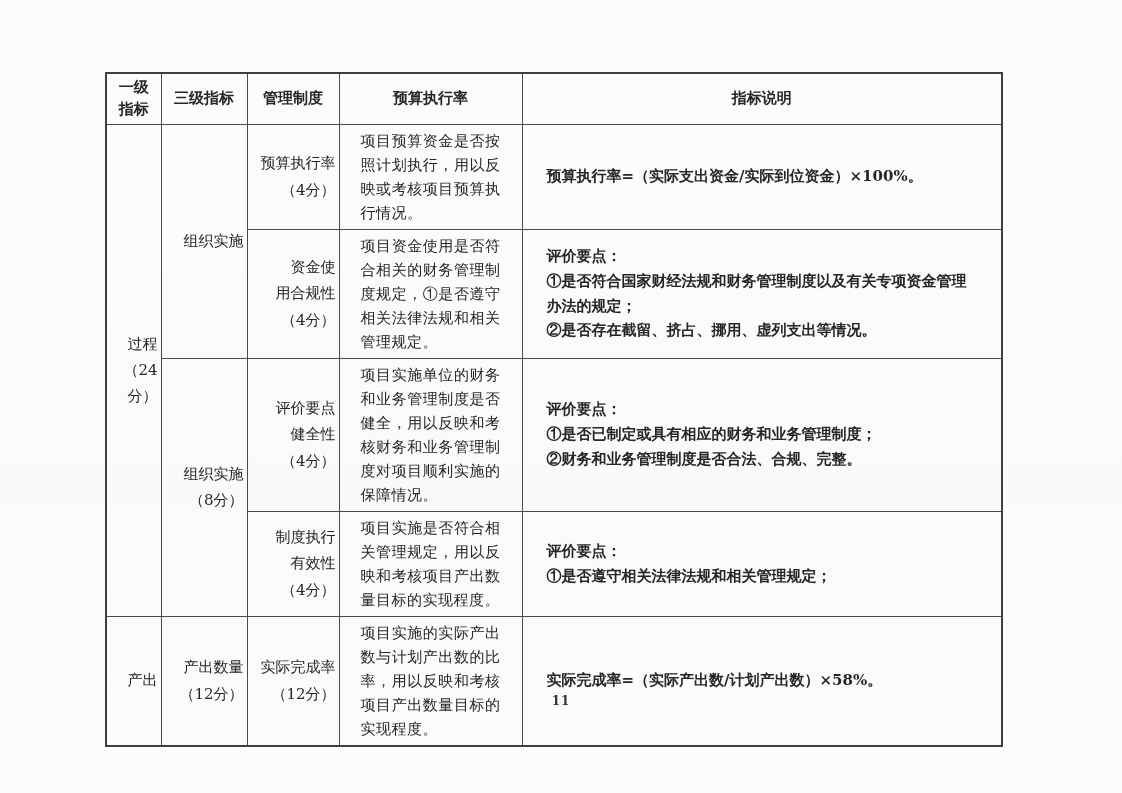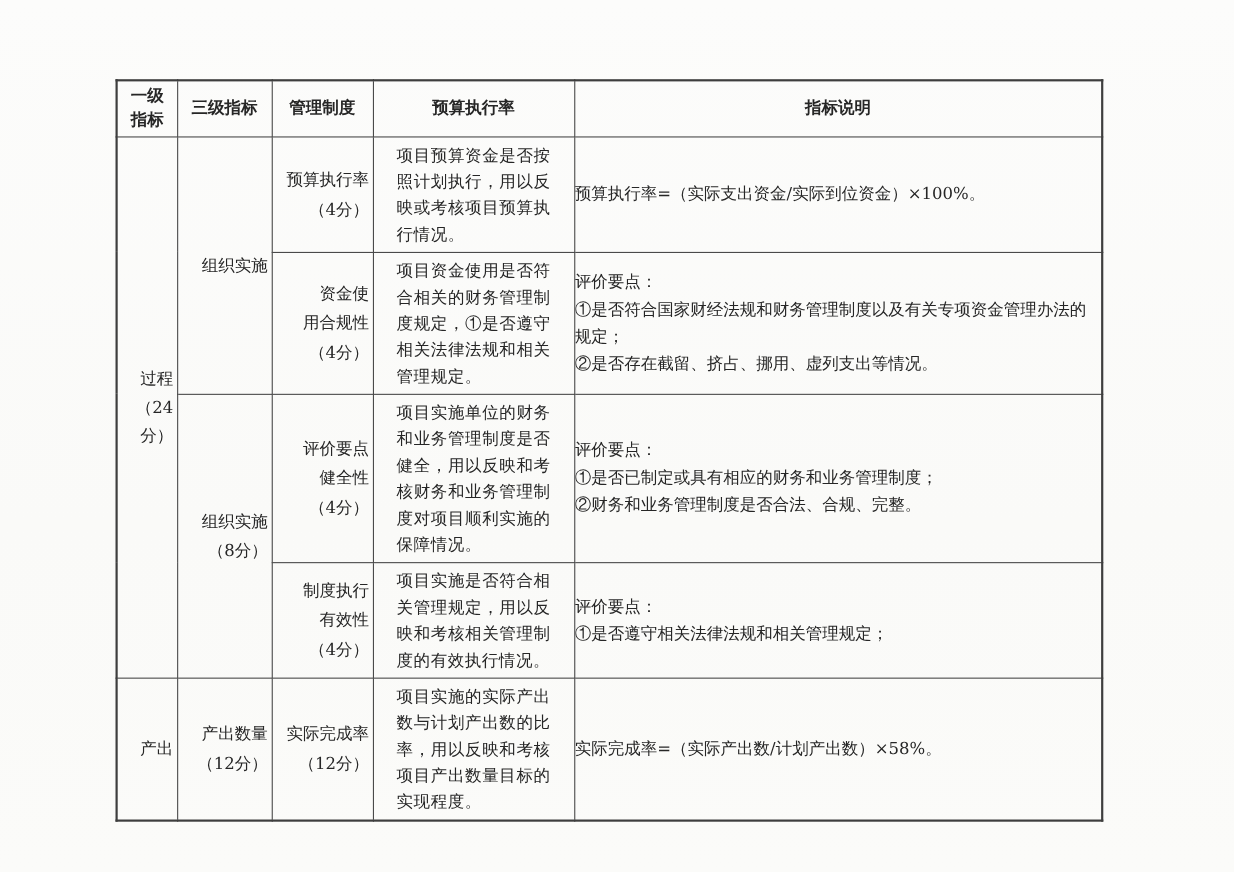--- a/index.html
+++ b/index.html
@@ -62,21 +62,22 @@
     line-height: 1.6;
     padding: 4px 21px;
     letter-spacing: 0.5px;
   }
   td.desc-cell {
     font-size: 15px;
     text-align: left;
     vertical-align: middle;
     white-space: pre-line;
     line-height: 1.65;
-    padding: 5px 0;
+    padding: 5px 24px;
+    font-weight: bold;
   }
   .page-number {
     position: absolute;
     left: 0;
     right: 0;
     top: 694px;
     text-align: center;
     font-size: 12px;
     color: #2f3237;
     font-weight: bold;
@@ -136,31 +137,32 @@
       <td class="explain-cell">项目实施单位的财务和业务管理制度是否健全，用以反映和考核财务和业务管理制度对项目顺利实施的保障情况。</td>
       <td class="desc-cell">评价要点：
 ①是否已制定或具有相应的财务和业务管理制度；
 ②财务和业务管理制度是否合法、合规、完整。</td>
     </tr>
 
     <tr style="height:104px">
       <td class="center-cell">制度执行
 有效性
 （4分）</td>
-      <td class="explain-cell">项目实施是否符合相关管理规定，用以反映和考核相关管理制度的有效执行情况。</td>
+      <td class="explain-cell">项目实施是否符合相关管理规定，用以反映和考核项目产出数量目标的实现程度。</td>
       <td class="desc-cell">评价要点：
 ①是否遵守相关法律法规和相关管理规定；</td>
     </tr>
 
     <tr style="height:106px">
       <td class="center-cell">产出</td>
       <td class="center-cell">产出数量
 （12分）</td>
       <td class="center-cell">实际完成率
 （12分）</td>
       <td class="explain-cell">项目实施的实际产出数与计划产出数的比率，用以反映和考核项目产出数量目标的实现程度。</td>
       <td class="desc-cell">实际完成率=（实际产出数/计划产出数）×58%。</td>
     </tr>
   </tbody>
     </table>
 
+  <div class="page-number">11</div>
 
 </div>
 
 </body></html>

